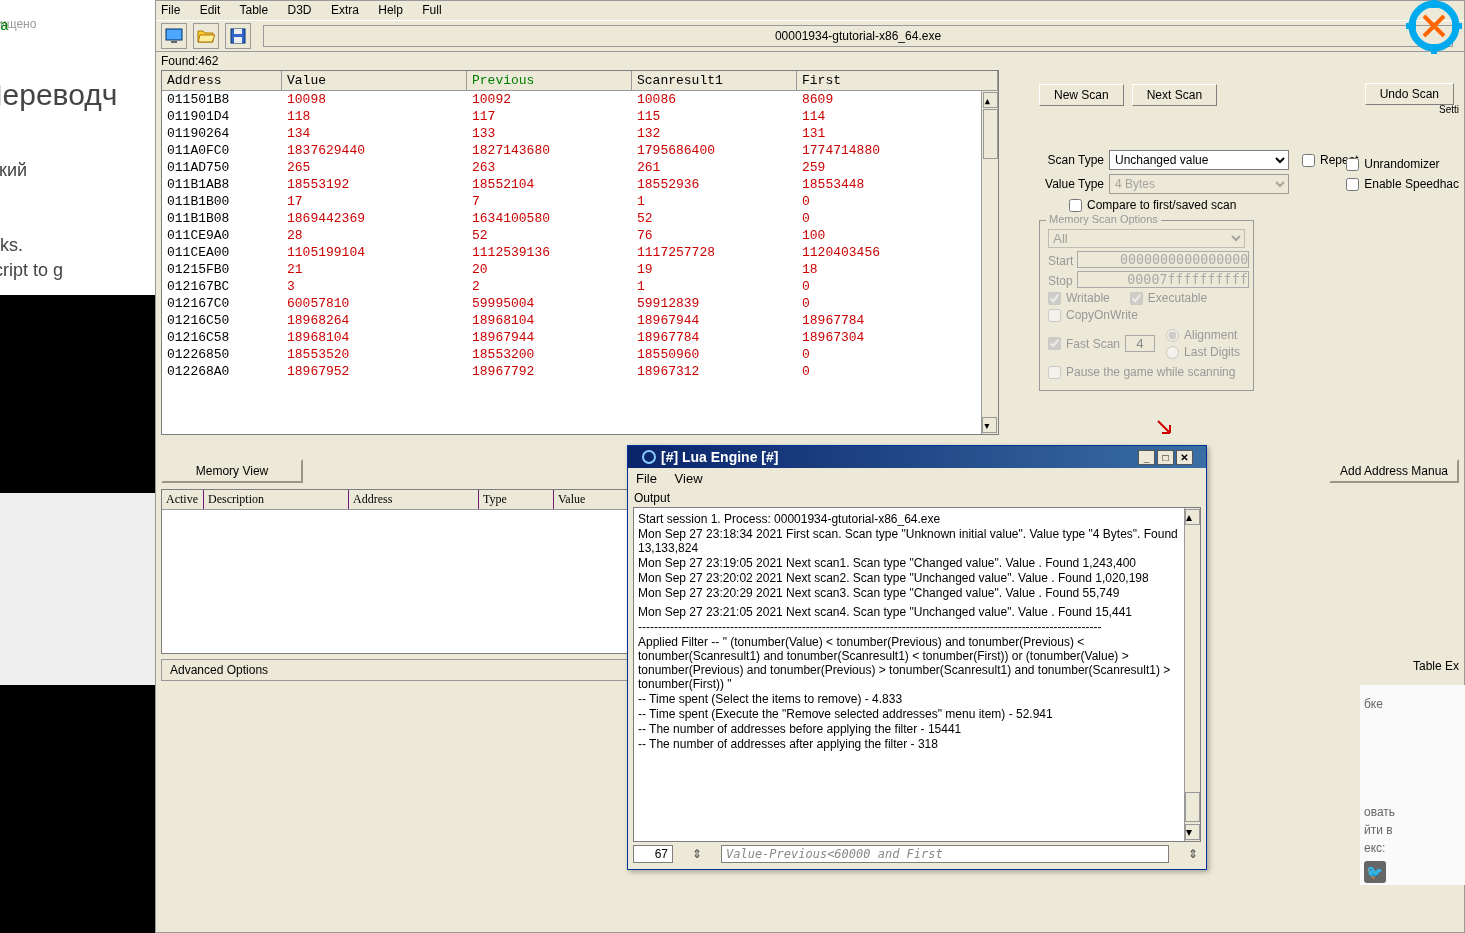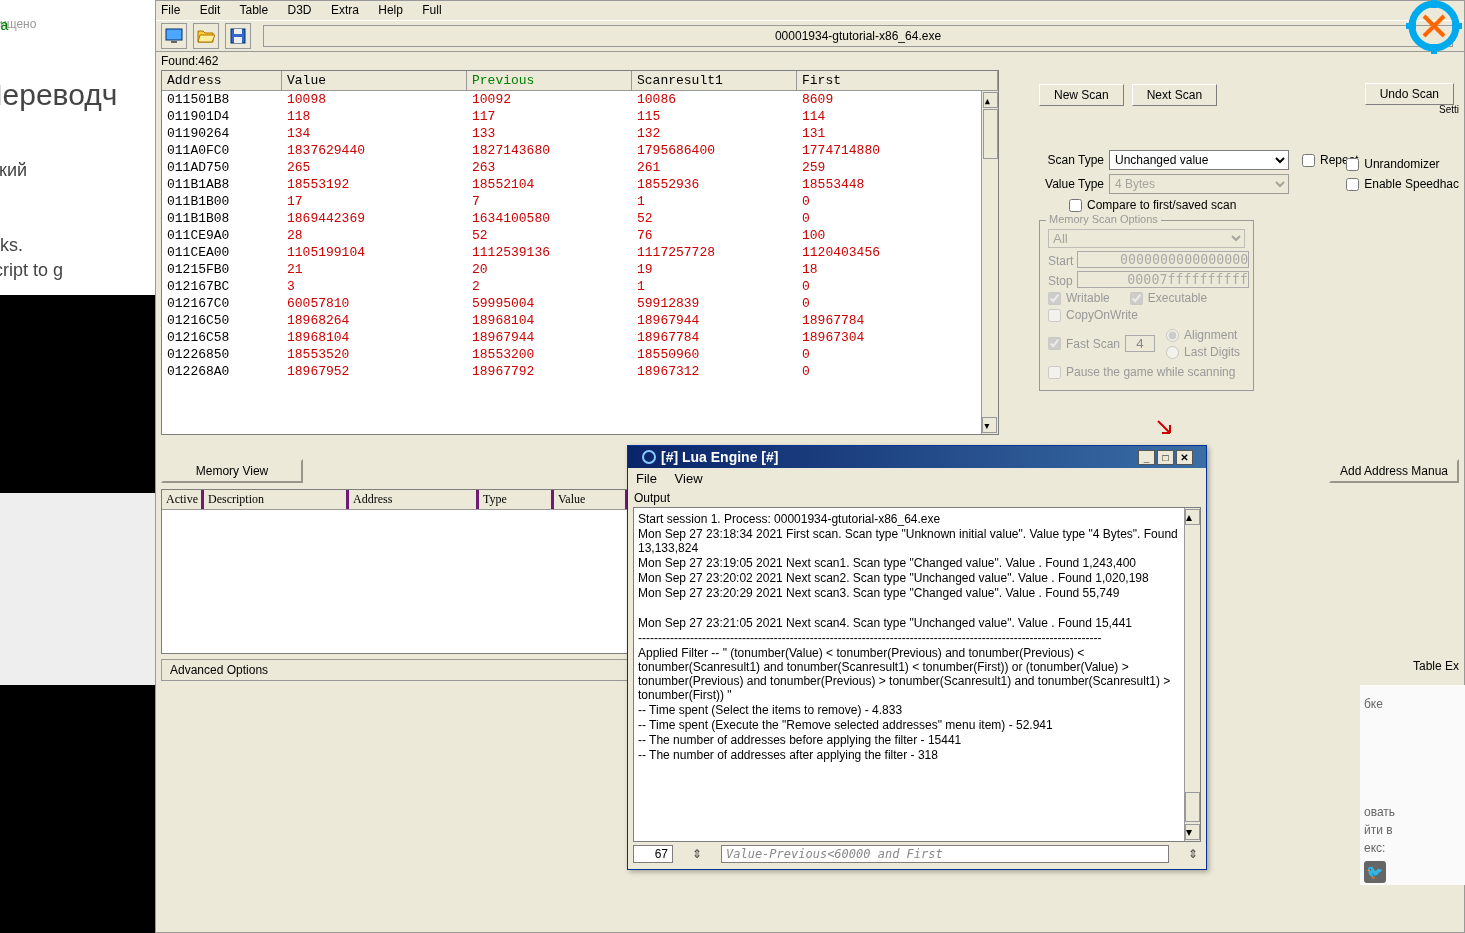--- a/index.html
+++ b/index.html
@@ -70,21 +70,21 @@
 .mem-opts-row input[type=text] { flex: 1; text-align: right; font-family: monospace; background: #ece9d8; color: #aaa; border: 1px solid #aaa; }
 .right-checks { position: absolute; top: 95px; right: 5px; font-size: 12px; }
 .right-checks .chk-row { margin-bottom: 6px; }
 .fast-input { width: 30px; text-align: center; background: #ece9d8; color: #888; border: 1px solid #aaa; }
 
 
 .mem-view-btn { position: absolute; top: 458px; left: 5px; width: 142px; border: 2px outset #ece9d8; background: #ece9d8; padding: 3px; text-align: center; font-size: 12px; cursor: pointer; }
 .add-addr-btn { position: absolute; top: 458px; right: 5px; width: 130px; border: 2px outset #ece9d8; background: #ece9d8; padding: 3px; text-align: center; font-size: 12px; cursor: pointer; }
 .addr-list { position: absolute; top: 488px; left: 5px; width: 468px; height: 165px; border: 1px solid #7e7e7e; background: white; }
 .addr-list-header { display: flex; background: #ece9d8; border-bottom: 1px solid #999; font-size: 12px; }
-.addr-list-header .th { border-right: 3px solid #701a75; padding: 2px 4px; font-family: Tahoma; }
+.addr-list-header .th { border-right: 1px solid #701a75; padding: 2px 4px; font-family: Tahoma; }
 .adv-opt { position: absolute; top: 658px; left: 5px; font-size: 12px; border: 1px solid #999; padding: 3px 8px; background: #ece9d8; width: 468px; cursor: pointer; }
 .table-ex { position: absolute; top: 658px; right: 5px; font-size: 12px; }
 
 
 .lua-win { position: absolute; top: 445px; left: 627px; width: 580px; height: 425px; background: #ece9d8; border: 1px solid #003399; z-index: 20; box-shadow: 2px 2px 5px rgba(0,0,0,0.3); }
 .lua-title { background: linear-gradient(to right, #0a246a, #3a6ea5); color: white; padding: 3px 13px; font-weight: bold; font-size: 14px; display: flex; align-items: center; }
 .lua-title-text { flex: 1; }
 .lua-title-btn { width: 17px; height: 15px; background: #ece9d8; border: 1px solid #555; color: #000; margin-left: 2px; display: flex; align-items: center; justify-content: center; font-size: 10px; font-weight: bold; cursor: pointer; font-family: Arial; }
 .lua-menubar { padding: 3px 8px; font-size: 13px; }
 .lua-menubar span { margin-right: 14px; cursor: default; }
@@ -431,21 +431,21 @@
     <span>File</span>
     <span>View</span>
   </div>
   <div class="lua-output-label">Output</div>
   <div class="lua-output">
     <div id="lua-lines">
         <div style="margin-bottom: 1px;">Start session 1. Process: 00001934-gtutorial-x86_64.exe</div>
         <div style="margin-bottom: 1px;">Mon Sep 27 23:18:34 2021   First scan. Scan type "Unknown initial value". Value type "4 Bytes". Found 13,133,824</div>
         <div style="margin-bottom: 1px;">Mon Sep 27 23:19:05 2021   Next scan1. Scan type "Changed value". Value . Found 1,243,400</div>
         <div style="margin-bottom: 1px;">Mon Sep 27 23:20:02 2021   Next scan2. Scan type "Unchanged value". Value . Found 1,020,198</div>
-        <div style="margin-bottom: 16px;">Mon Sep 27 23:20:29 2021   Next scan3. Scan type "Changed value". Value . Found 55,749</div>
+        <div style="margin-bottom: 5px;">Mon Sep 27 23:20:29 2021   Next scan3. Scan type "Changed value". Value . Found 55,749</div>
         <div style="margin-bottom: 1px;">Mon Sep 27 23:21:05 2021   Next scan4. Scan type "Unchanged value". Value . Found 15,441</div>
         <div style="margin-bottom: 1px;">--------------------------------------------------------------------------------------------------------------------</div>
         <div style="margin-bottom: 1px;">Applied Filter -- " (tonumber(Value) &lt; tonumber(Previous) and tonumber(Previous) &lt; tonumber(Scanresult1) and tonumber(Scanresult1) &lt; tonumber(First)) or (tonumber(Value) &gt; tonumber(Previous) and tonumber(Previous) &gt; tonumber(Scanresult1) and tonumber(Scanresult1) &gt; tonumber(First)) "</div>
         <div style="margin-bottom: 1px;"></div>
         <div style="margin-bottom: 1px;">-- Time spent (Select the items to remove)  -  4.833</div>
         <div style="margin-bottom: 1px;">-- Time spent (Execute the "Remove selected addresses" menu item)  -  52.941</div>
         <div style="margin-bottom: 1px;"></div>
         <div style="margin-bottom: 1px;">-- The number of addresses before applying the filter  -  15441</div>
         <div style="margin-bottom: 1px;">-- The number of addresses after applying the filter  -  318</div>
       </div>

